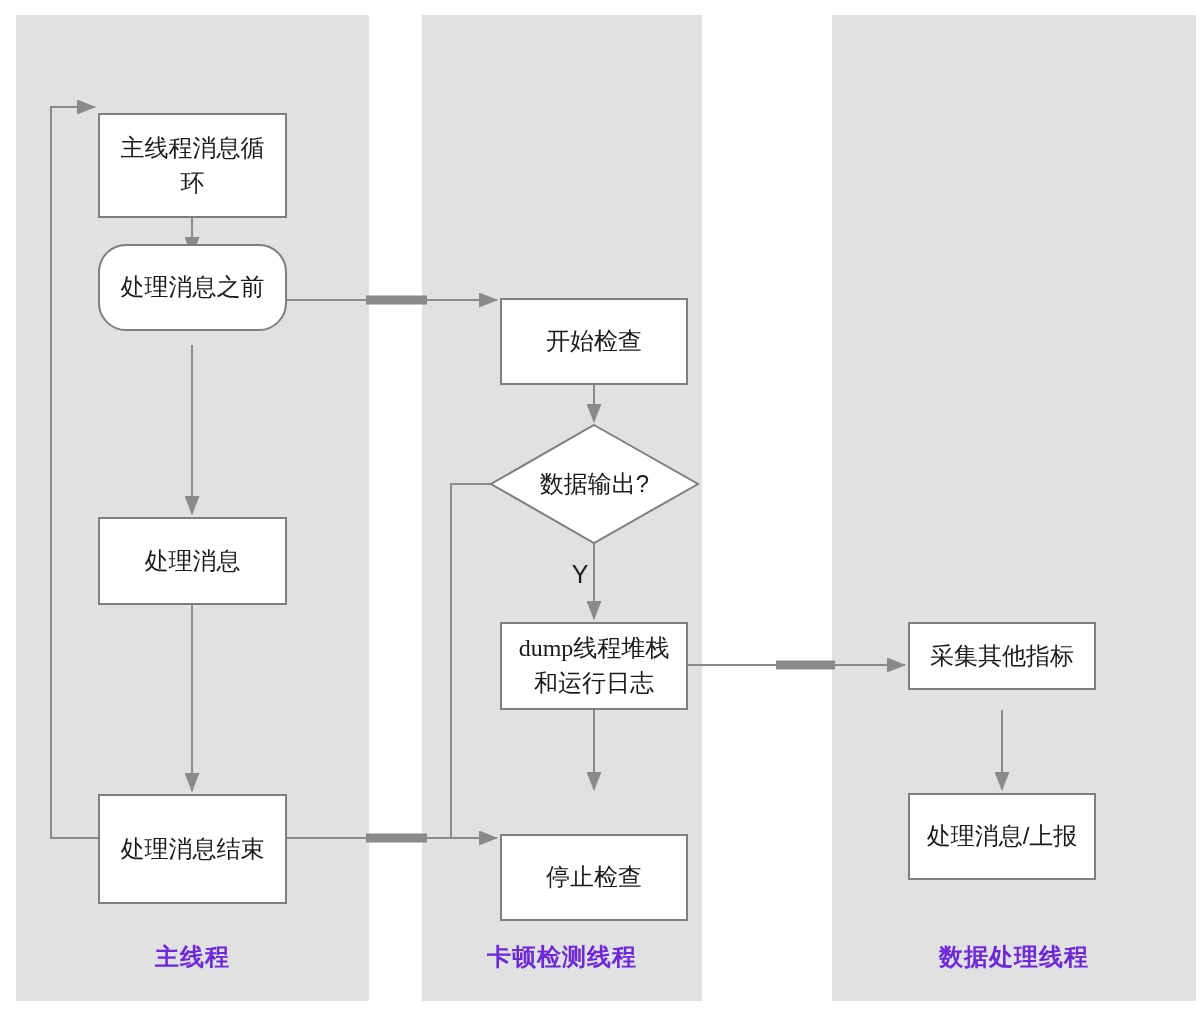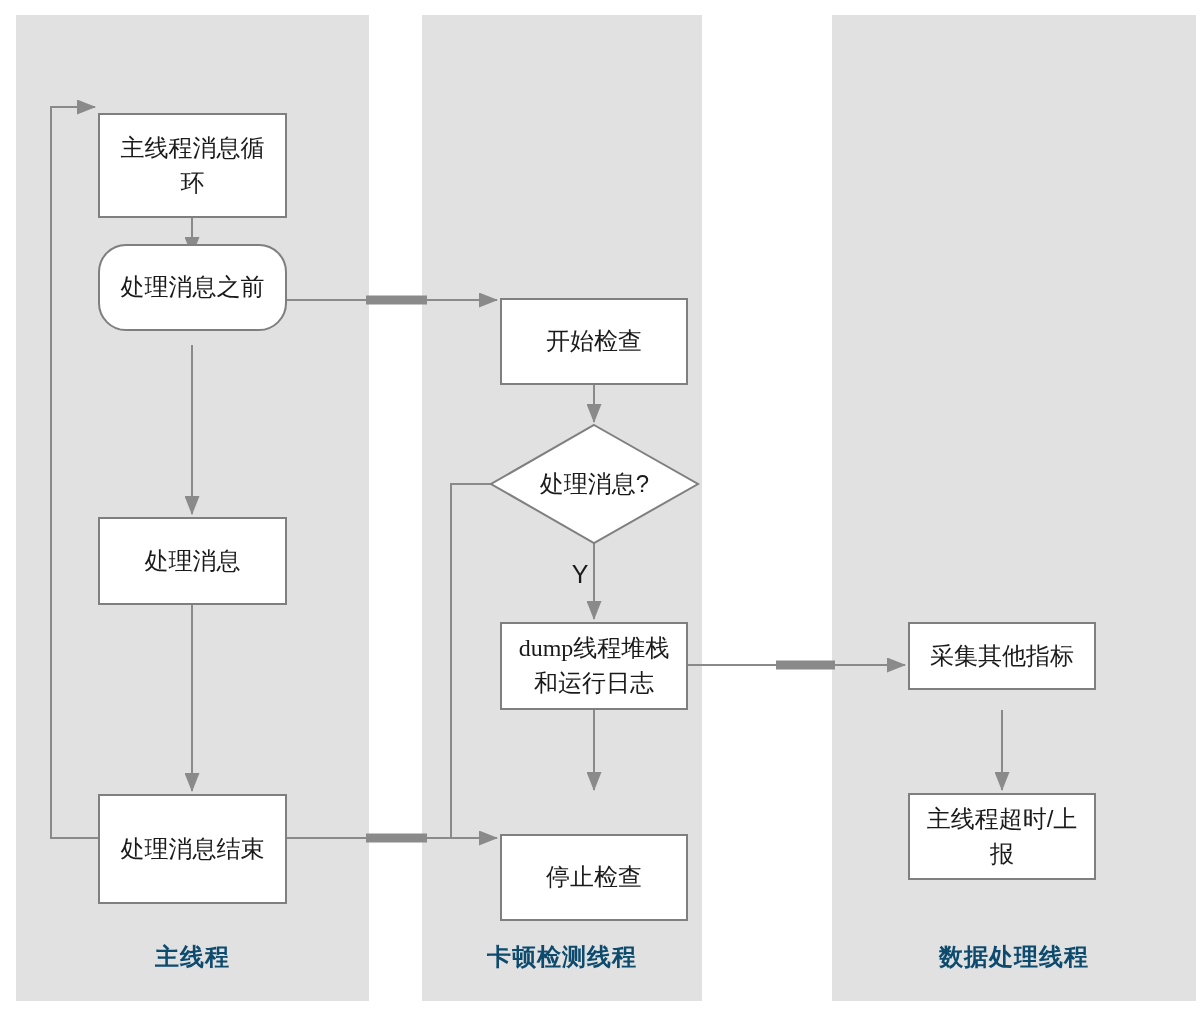--- a/index.html
+++ b/index.html
@@ -25,21 +25,21 @@
   #lane-detect { left: 422px; width: 280px; }
   #lane-data   { left: 832px; width: 352px; padding-left: 12px; }
   .lane-label {
     position: absolute;
     bottom: 28px;
     left: 0;
     width: 100%;
     text-align: center;
     font-size: 24px;
     font-weight: bold;
-    color: #0c4a6e;
+    color: #6d28d9;
     letter-spacing: 1px;
   }
   #edges {
     position: absolute;
     left: 0;
     top: 0;
     width: 1200px;
     height: 1016px;
   }
   .node {
@@ -142,19 +142,19 @@
   </svg>
 
   <div class="node" id="node-main-loop">主线程消息循环</div>
   <div class="node" id="node-before-msg">处理消息之前</div>
   <div class="node" id="node-process-msg">处理消息</div>
   <div class="node" id="node-end-msg">处理消息结束</div>
   <div class="node" id="node-start-check">开始检查</div>
   <div class="node" id="node-dump">dump线程堆栈和运行日志</div>
   <div class="node" id="node-stop-check">停止检查</div>
   <div class="node" id="node-collect">采集其他指标</div>
-  <div class="node" id="node-output">主线程超时/上报</div>
+  <div class="node" id="node-output">处理消息/上报</div>
 
-  <div class="decision-text">处理消息?</div>
+  <div class="decision-text">数据输出?</div>
 
   <div class="edge-label">Y</div>
 
 </div>
 
 </body></html>

